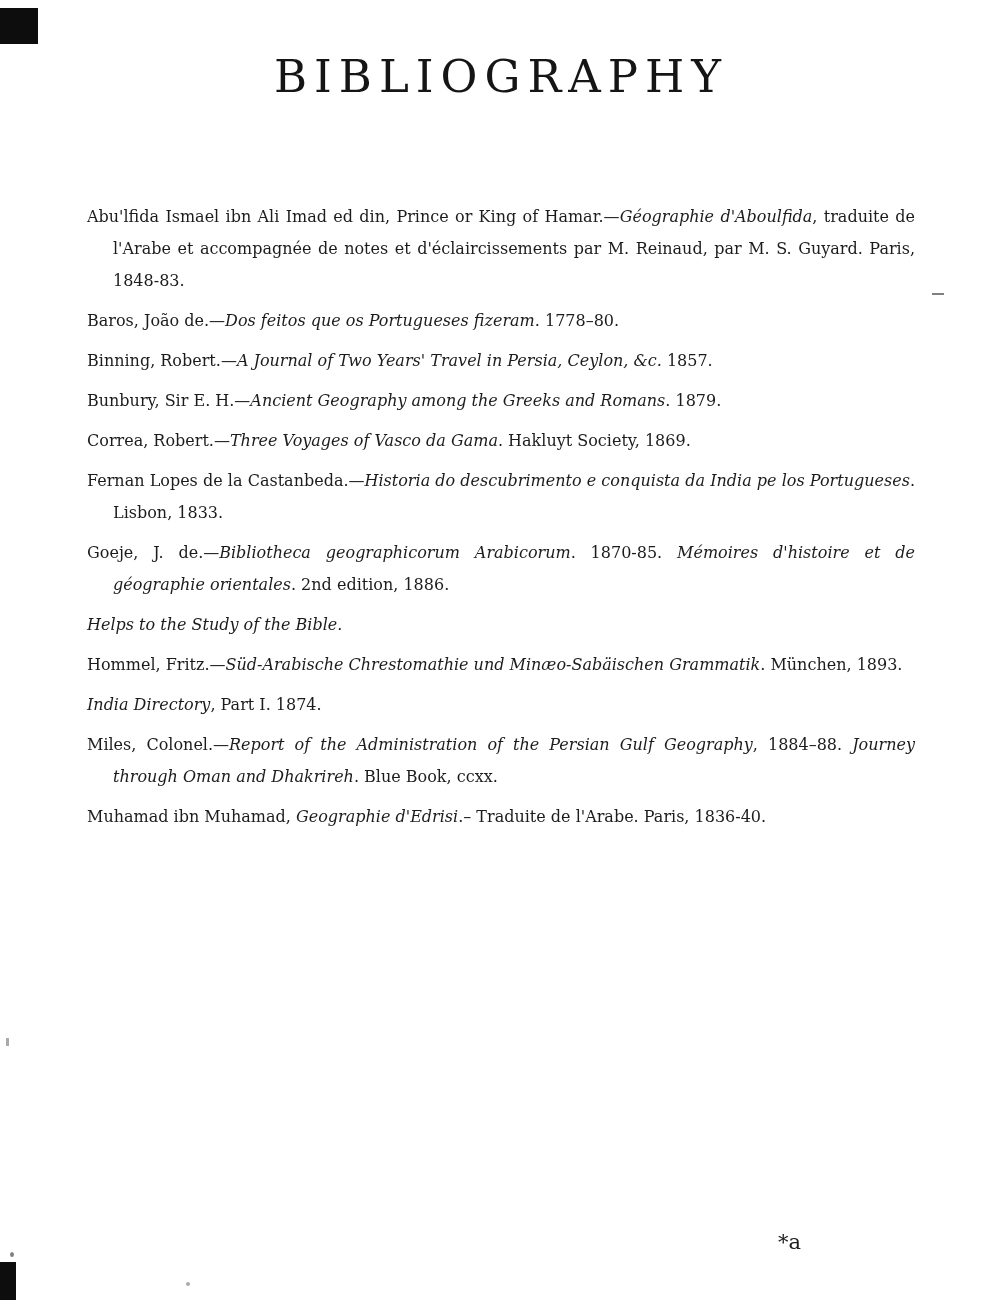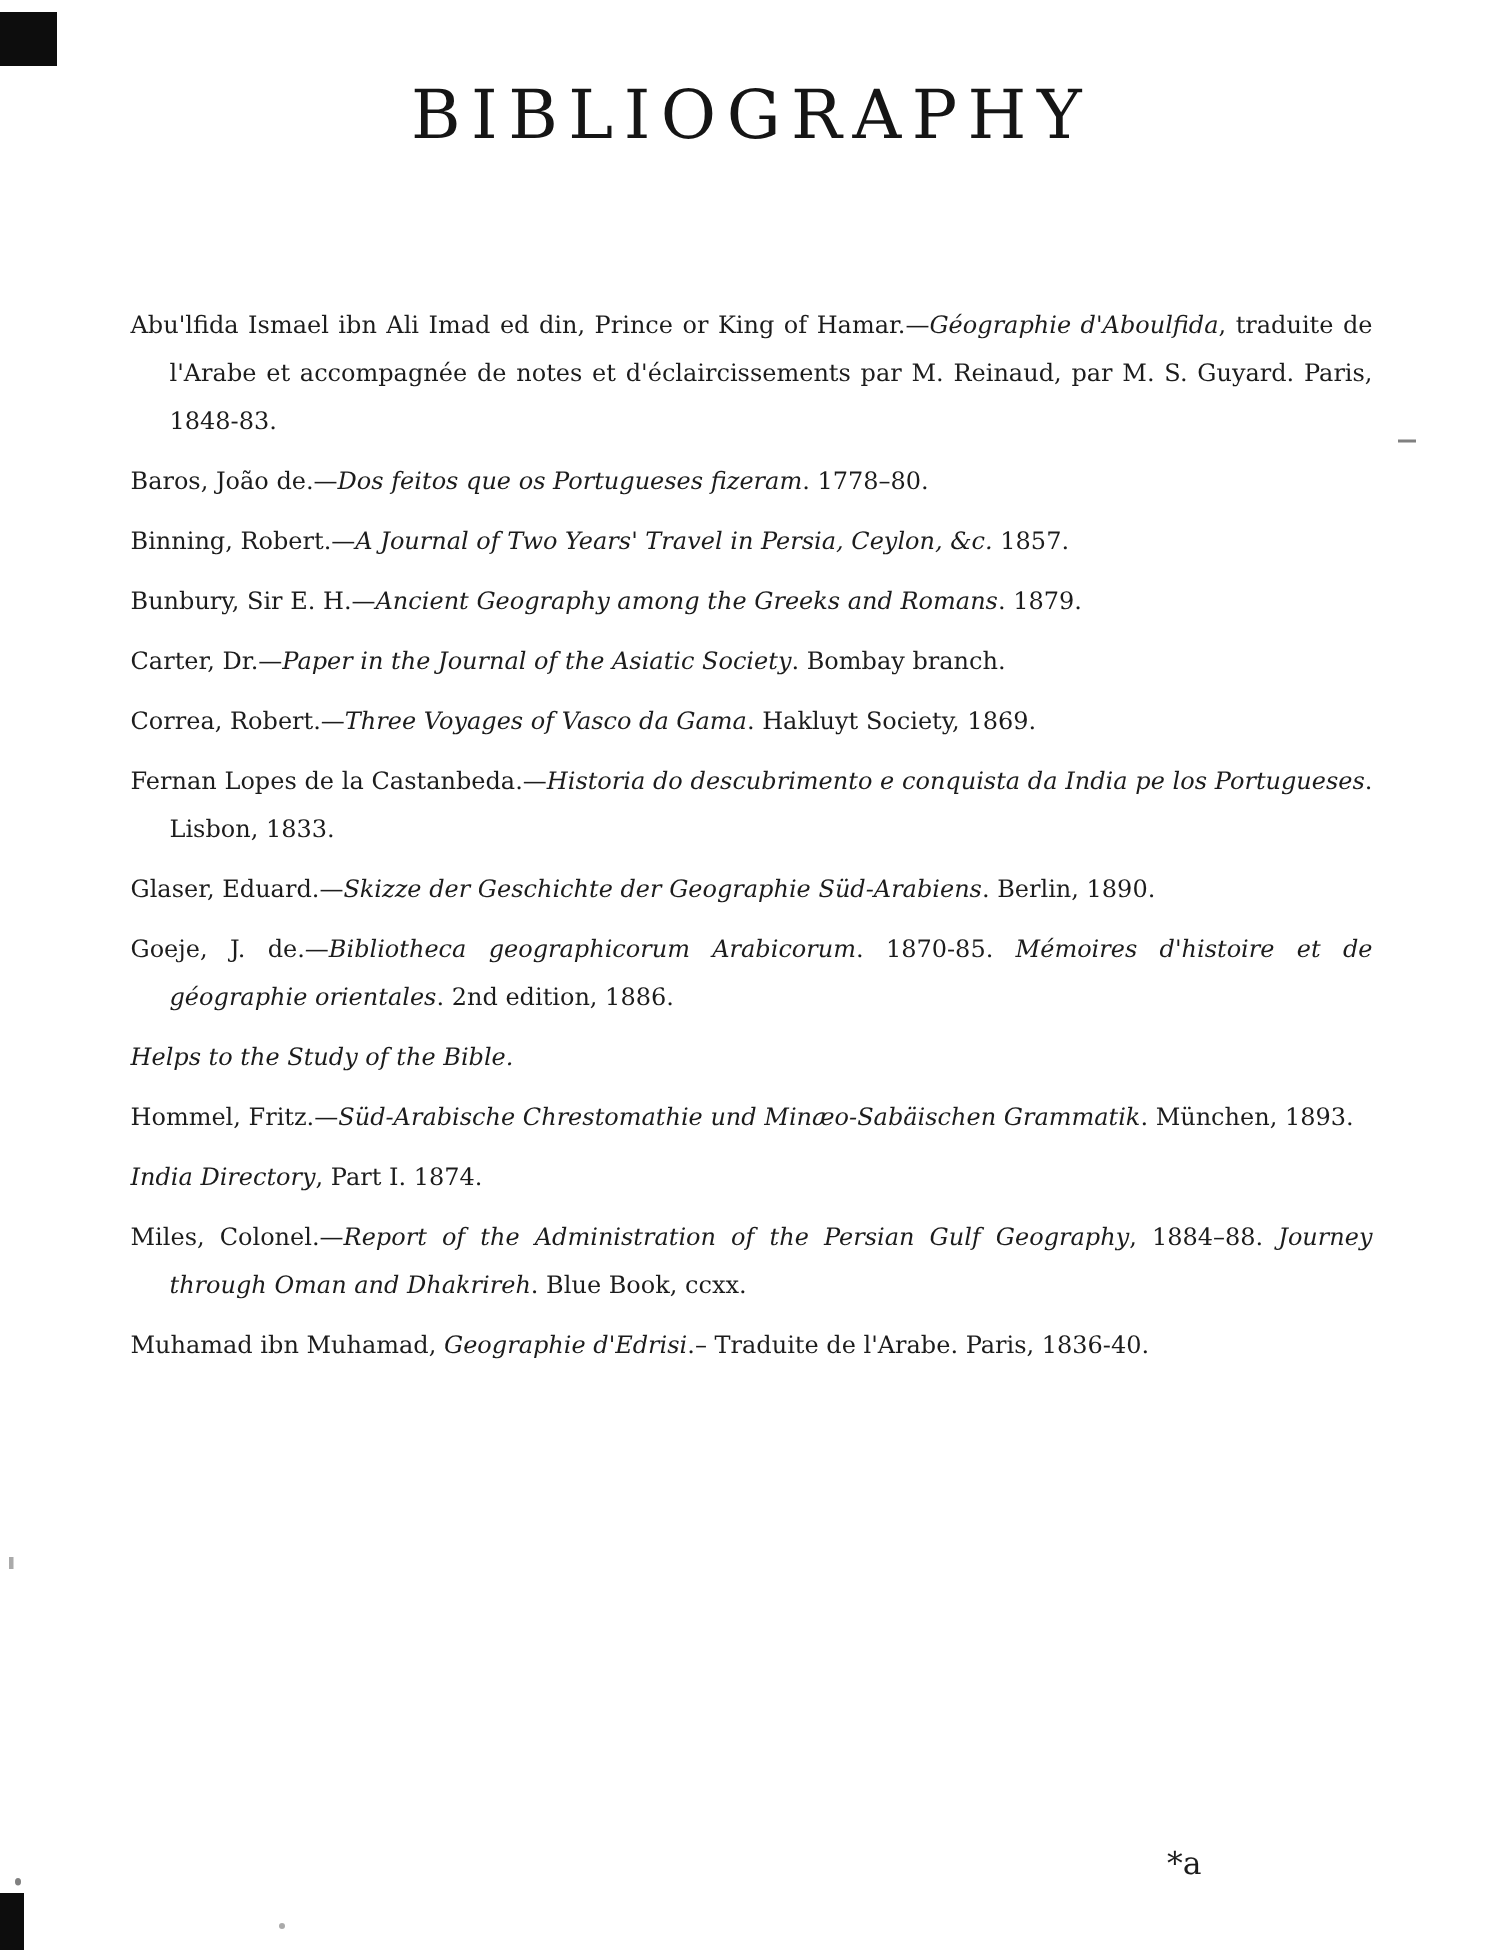--- a/index.html
+++ b/index.html
@@ -68,24 +68,22 @@
   <span class="speck speck-3"></span>
   <span class="speck speck-4"></span>
 
   <div class="content">
     <h1 class="title">BIBLIOGRAPHY</h1>
     <div class="entries" id="entries">
         <p class="entry"><span>Abu'lfida Ismael ibn Ali Imad ed din, Prince or King of Hamar.—</span><span class="it">Géographie d'Aboulfida</span><span>, traduite de l'Arabe et accompagnée de notes et d'éclaircissements par M. Reinaud, par M. S. Guyard.  Paris, 1848-83.</span></p>
         <p class="entry"><span>Baros, João de.—</span><span class="it">Dos feitos que os Portugueses fizeram</span><span>.  1778–80.</span></p>
         <p class="entry"><span>Binning, Robert.—</span><span class="it">A Journal of Two Years' Travel in Persia, Ceylon, &amp;c.</span><span>  1857.</span></p>
         <p class="entry"><span>Bunbury, Sir E. H.—</span><span class="it">Ancient Geography among the Greeks and Romans</span><span>.  1879.</span></p>
-        <p class="entry"><span>Carter, Dr.—</span><span class="it">Paper in the Journal of the Asiatic Society</span><span>.  Bombay branch.</span></p>
         <p class="entry"><span>Correa, Robert.—</span><span class="it">Three Voyages of Vasco da Gama</span><span>.  Hakluyt Society, 1869.</span></p>
         <p class="entry"><span>Fernan Lopes de la Castanbeda.—</span><span class="it">Historia do descubrimento e conquista da India pe los Portugueses</span><span>.  Lisbon, 1833.</span></p>
-        <p class="entry"><span>Glaser, Eduard.—</span><span class="it">Skizze der Geschichte der Geographie Süd-Arabiens</span><span>.  Berlin, 1890.</span></p>
         <p class="entry"><span>Goeje, J. de.—</span><span class="it">Bibliotheca geographicorum Arabicorum</span><span>.  1870-85.  </span><span class="it">Mémoires d'histoire et de géographie orientales</span><span>.  2nd edition, 1886.</span></p>
         <p class="entry"><span class="it">Helps to the Study of the Bible.</span></p>
         <p class="entry"><span>Hommel, Fritz.—</span><span class="it">Süd-Arabische Chrestomathie und Minæo-Sabäischen Grammatik</span><span>.  München, 1893.</span></p>
         <p class="entry"><span class="it">India Directory</span><span>, Part I.  1874.</span></p>
         <p class="entry"><span>Miles, Colonel.—</span><span class="it">Report of the Administration of the Persian Gulf Geography</span><span>, 1884–88.  </span><span class="it">Journey through Oman and Dhakrireh</span><span>.  Blue Book, ccxx.</span></p>
         <p class="entry"><span>Muhamad ibn Muhamad, </span><span class="it">Geographie d'Edrisi</span><span>.– Traduite de l'Arabe. Paris, 1836-40.</span></p>
       </div>
   </div>
 
   <div class="signature">*a</div>

